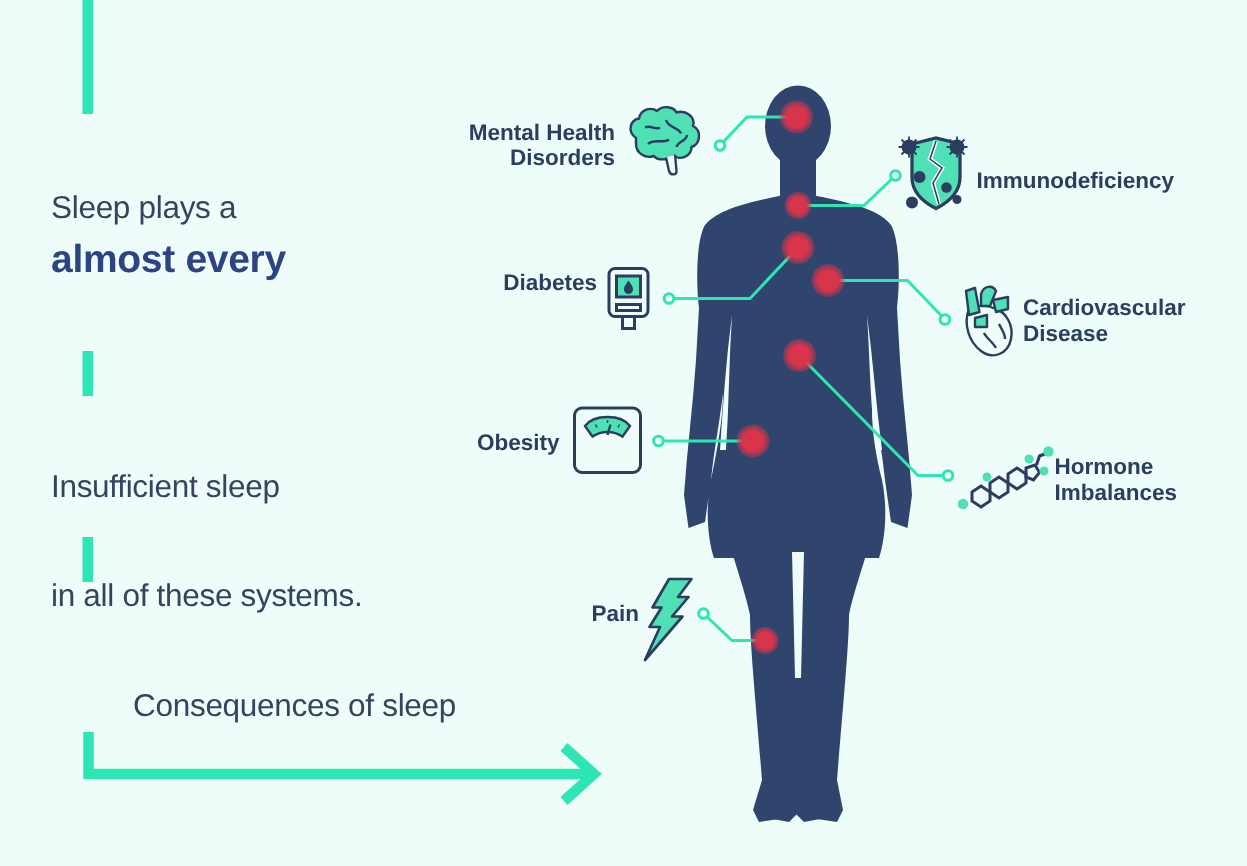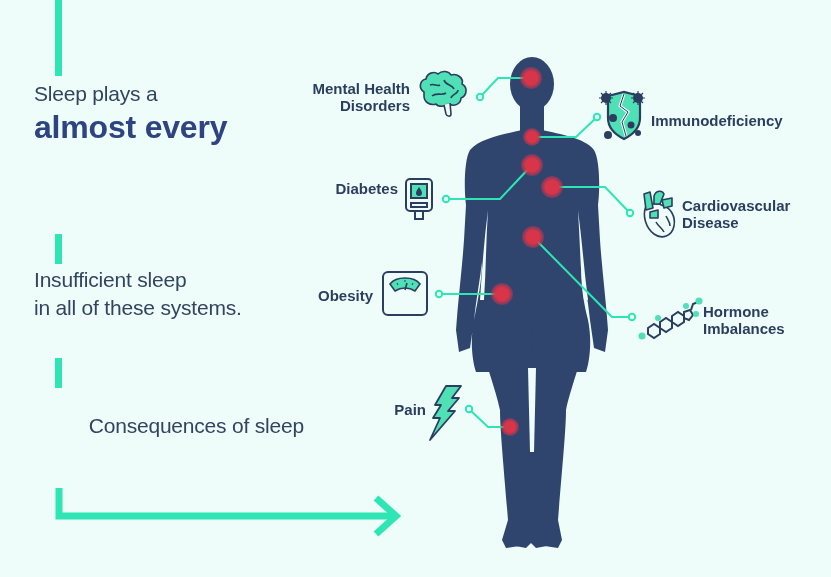--- a/index.html
+++ b/index.html
@@ -5,22 +5,22 @@
     html, body { margin: 0; padding: 0; }
     body {
       width: 831px; height: 577px; overflow: hidden;
       background: #eefcfa;
       position: relative;
       font-family: "Liberation Sans", "DejaVu Sans", sans-serif;
       color: #2c3e5f;
     }
     .accent-bar { position: absolute; left: 55px; width: 7px; background: #2ee6b3; }
     .intro-text { position: absolute; left: 34px; font-size: 21px; line-height: 28px; color: #34445f; letter-spacing: -0.2px; }
-    .intro-text .strong { font-weight: 700; font-size: 32px; line-height: 33px; color: #2e4482; display: block; }
-    .intro-text .plain { display: block; }
+    .intro-text .strong { font-weight: 700; font-size: 26px; line-height: 33px; color: #2e4482; display: block; }
+    .intro-text .plain { display: block; margin-top: 45px; }
     svg.canvas { position: absolute; left: 0; top: 0; }
     .label { position: absolute; font-weight: 700; font-size: 15px; line-height: 17px; color: #2c3e5f; }
     .label.right { text-align: right; }
   </style>
 </head>
 <body>
 
 <div class="accent-bar" style="top:0; height:76px;"></div>
 <div class="accent-bar" style="top:234px; height:30px;"></div>
 <div class="accent-bar" style="top:358px; height:30px;"></div>

